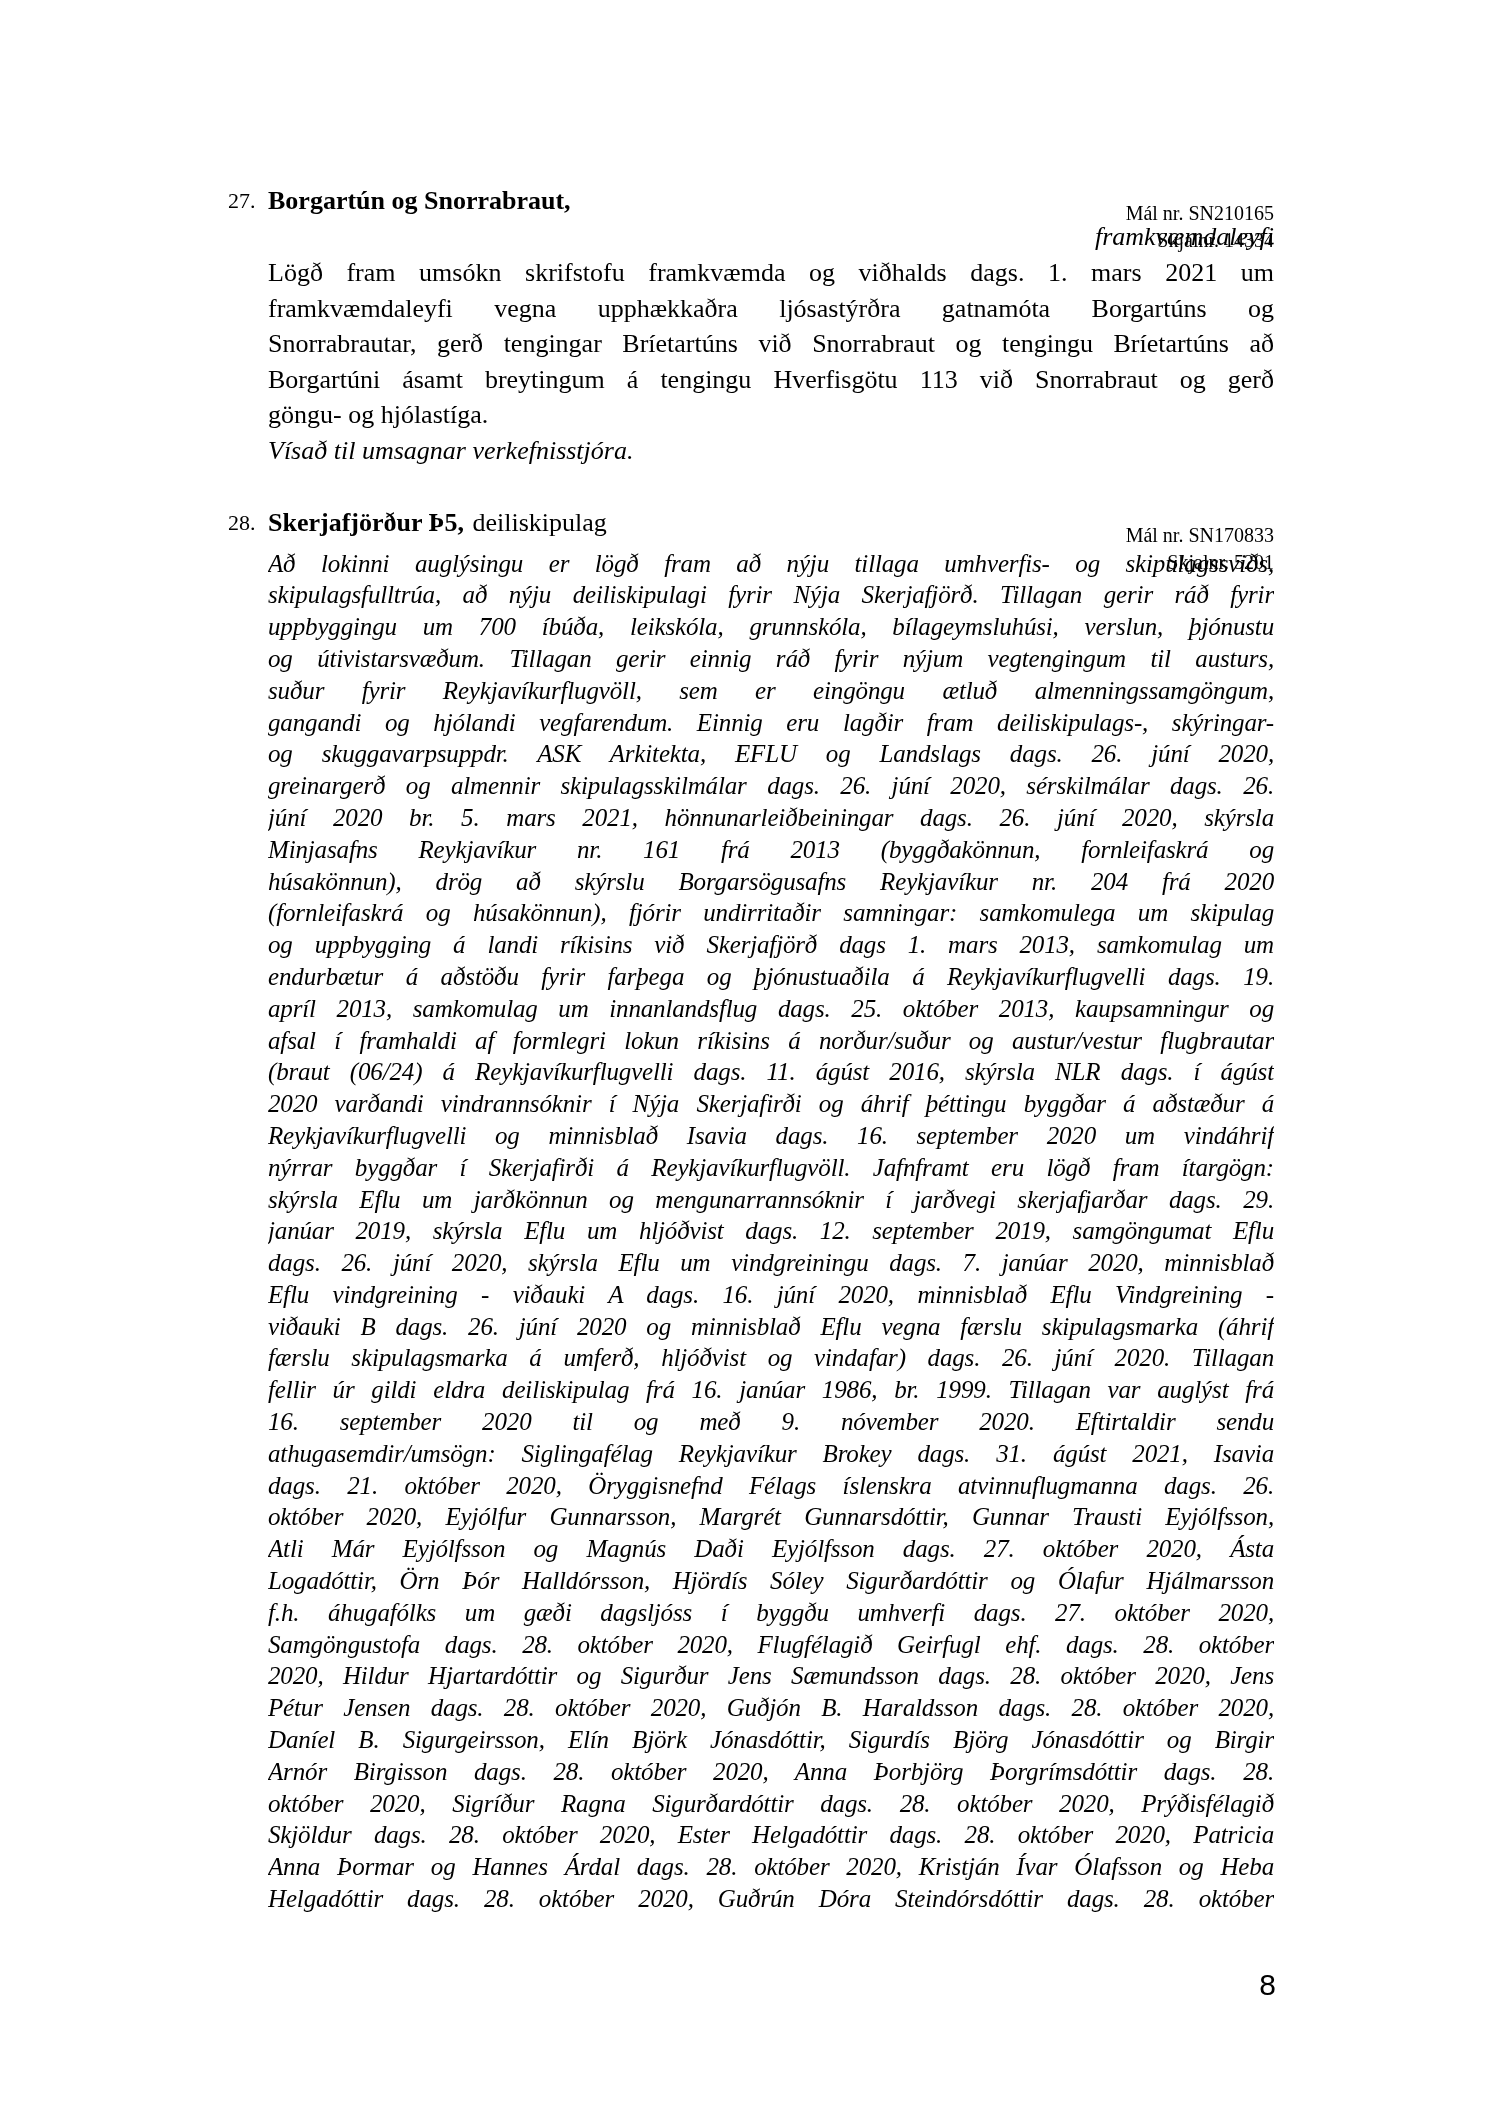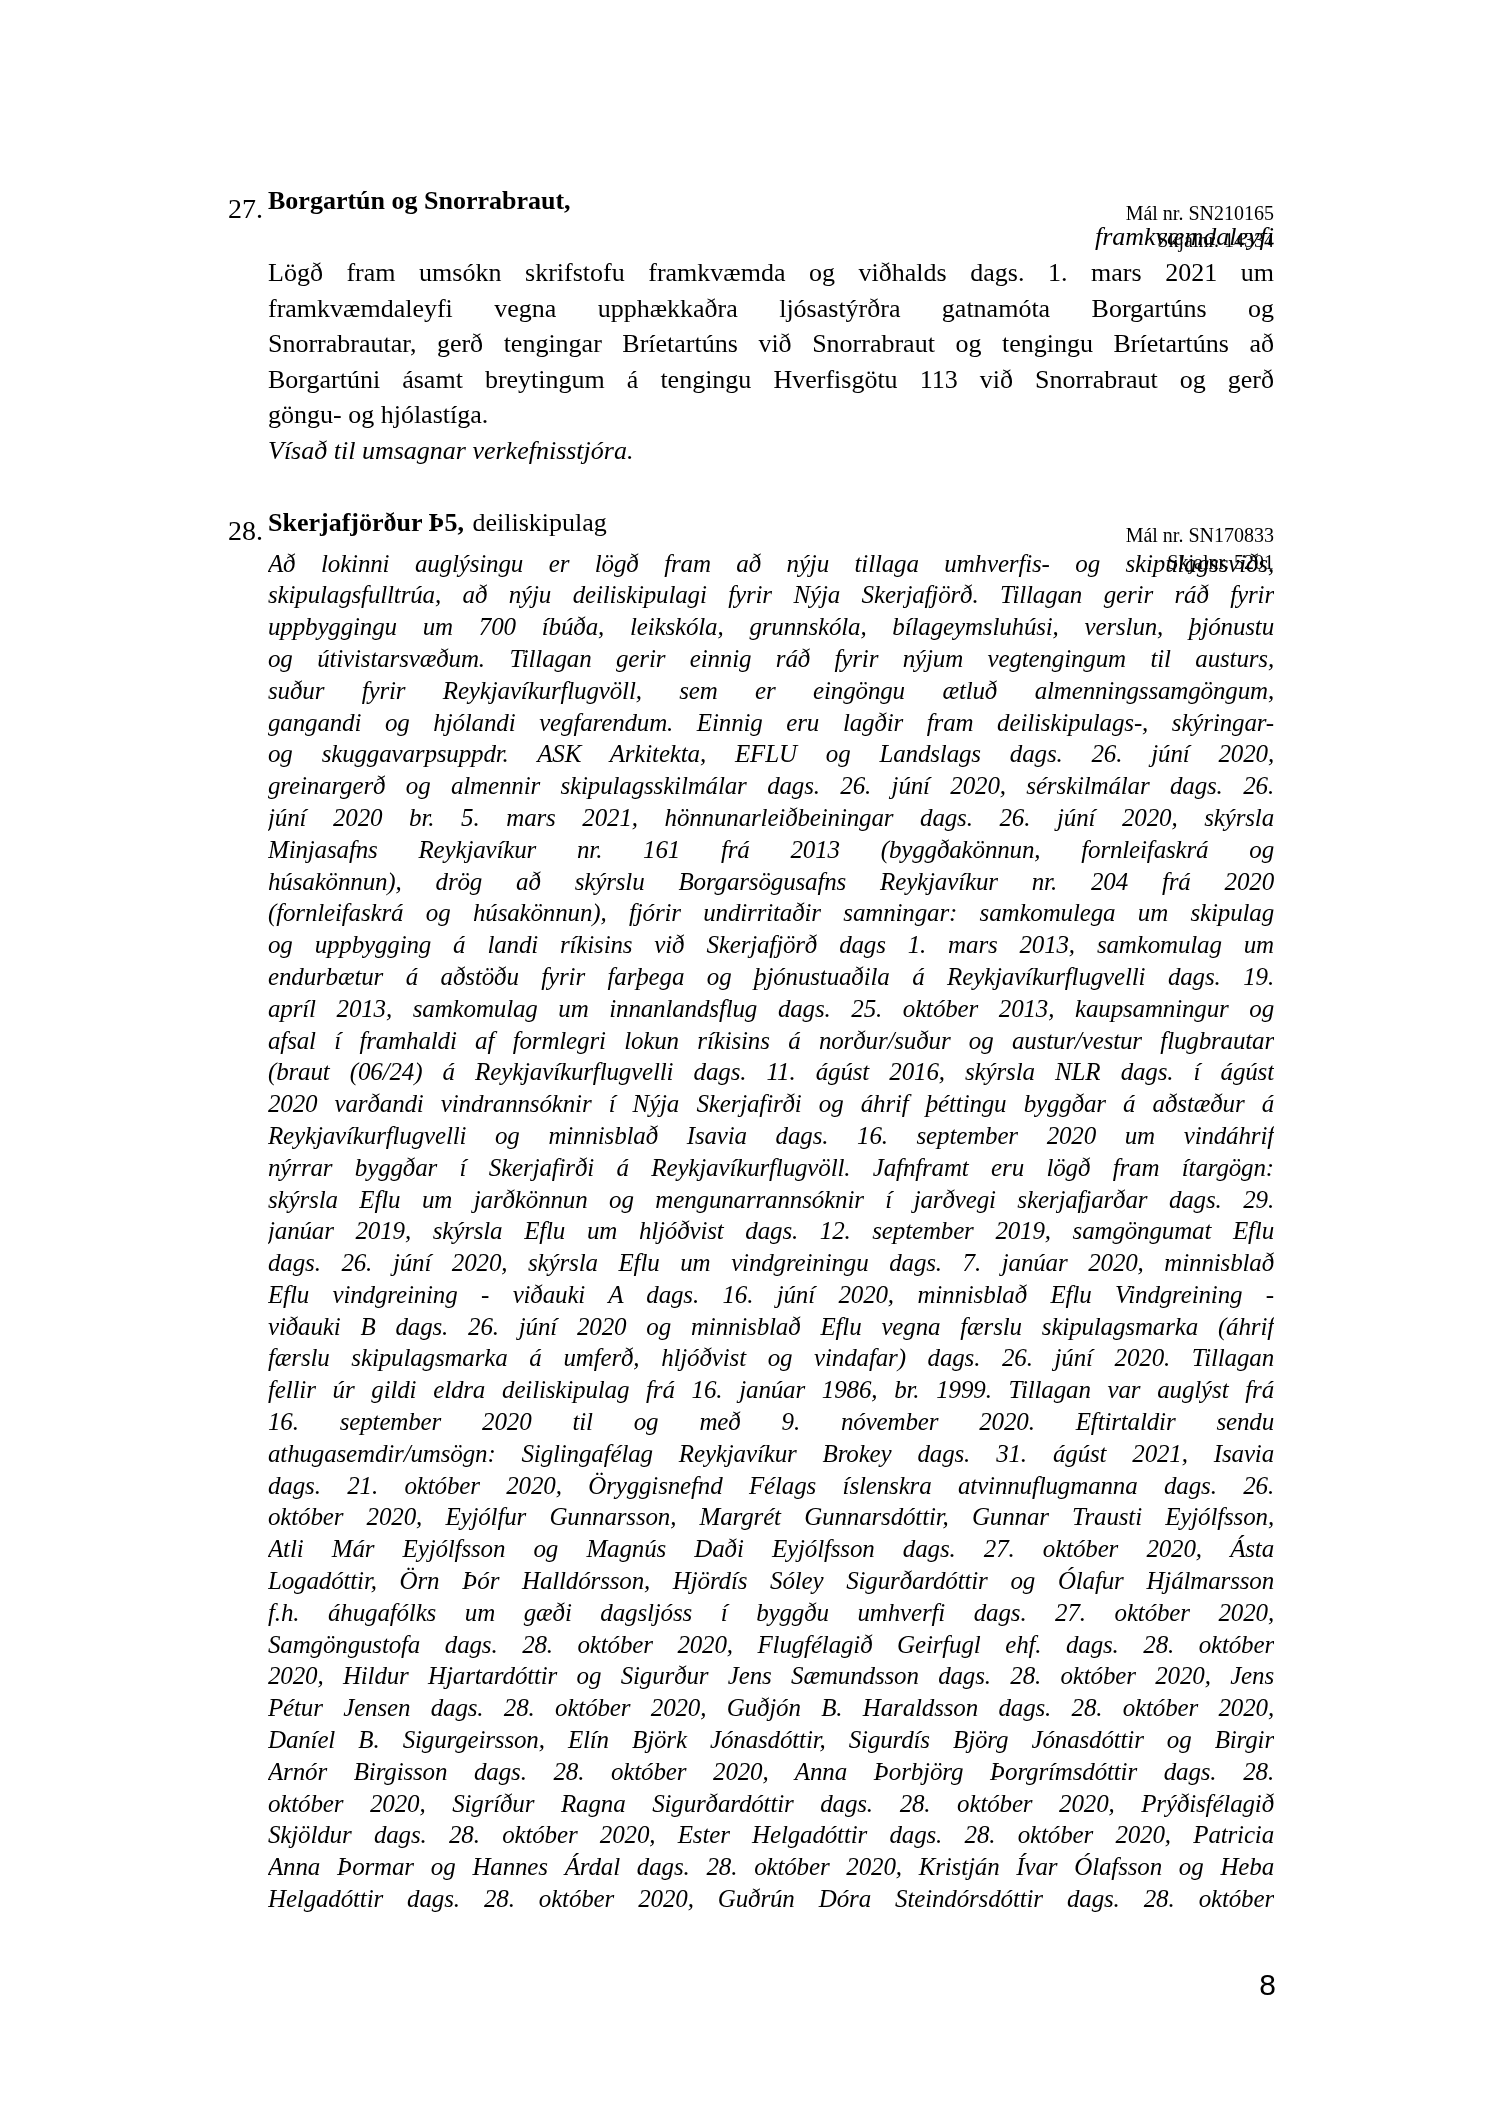--- a/index.html
+++ b/index.html
@@ -9,22 +9,22 @@
     margin:0 auto;
     background:#ffffff;
     color:#000;
     font-family:"Liberation Serif","DejaVu Serif",serif;
     overflow:hidden;
   }
   .item{position:relative;margin-left:228px;width:1046px;}
   .item-27{margin-top:183px;}
   .item-28{margin-top:36px;}
   .item-number{
-    position:absolute;left:0;top:8px;
-    font-size:28px;line-height:36px;
+    position:absolute;left:0;top:0;
+    font-size:22px;line-height:36px;
   }
   .item-content{margin-left:40px;width:1006px;}
   .title-line{font-size:26px;line-height:36px;}
   .title-bold{font-weight:bold;}
   .title-it{margin-left:0.33em;}
   .subtitle{font-style:italic;font-size:26px;line-height:36px;text-align:right;}
   .case-ref{
     position:absolute;right:0;top:17px;
     text-align:right;
     font-size:20px;line-height:27px;

